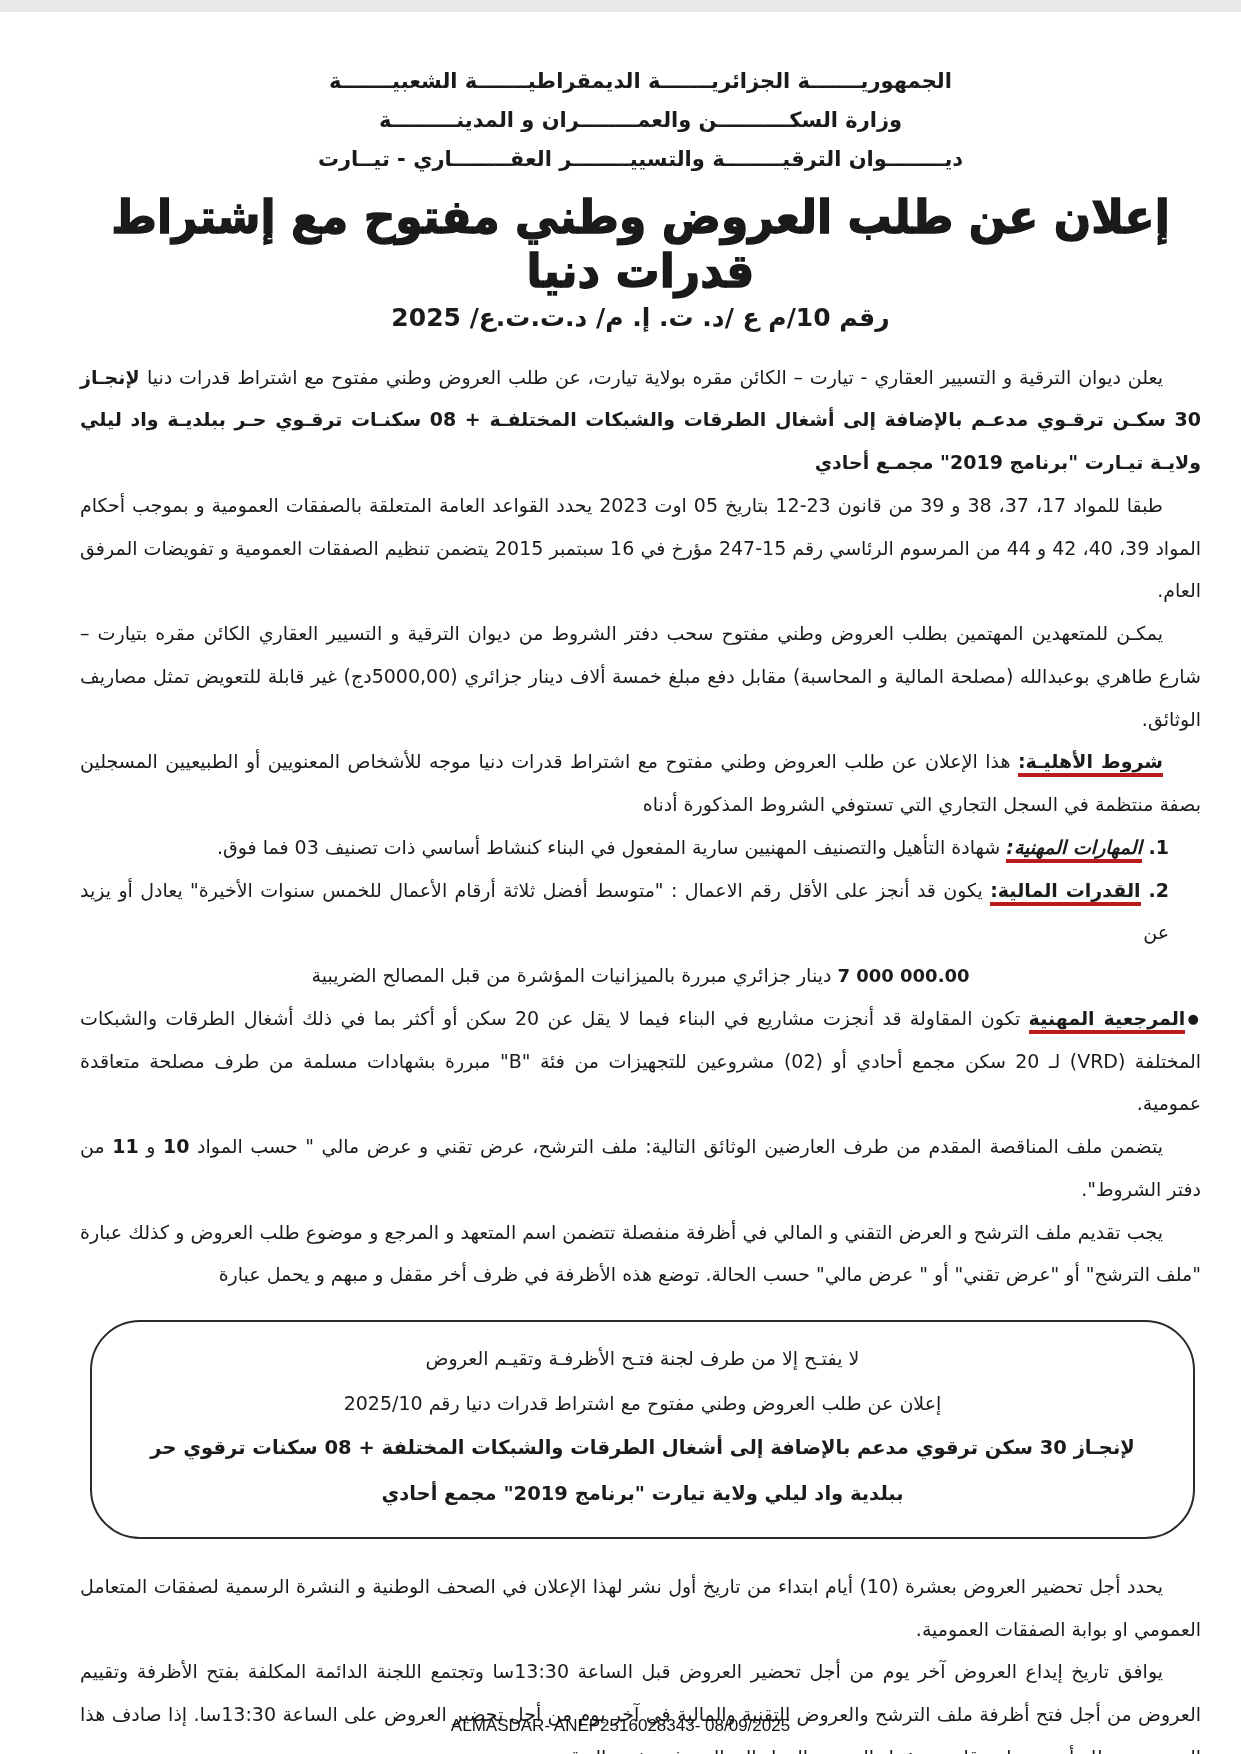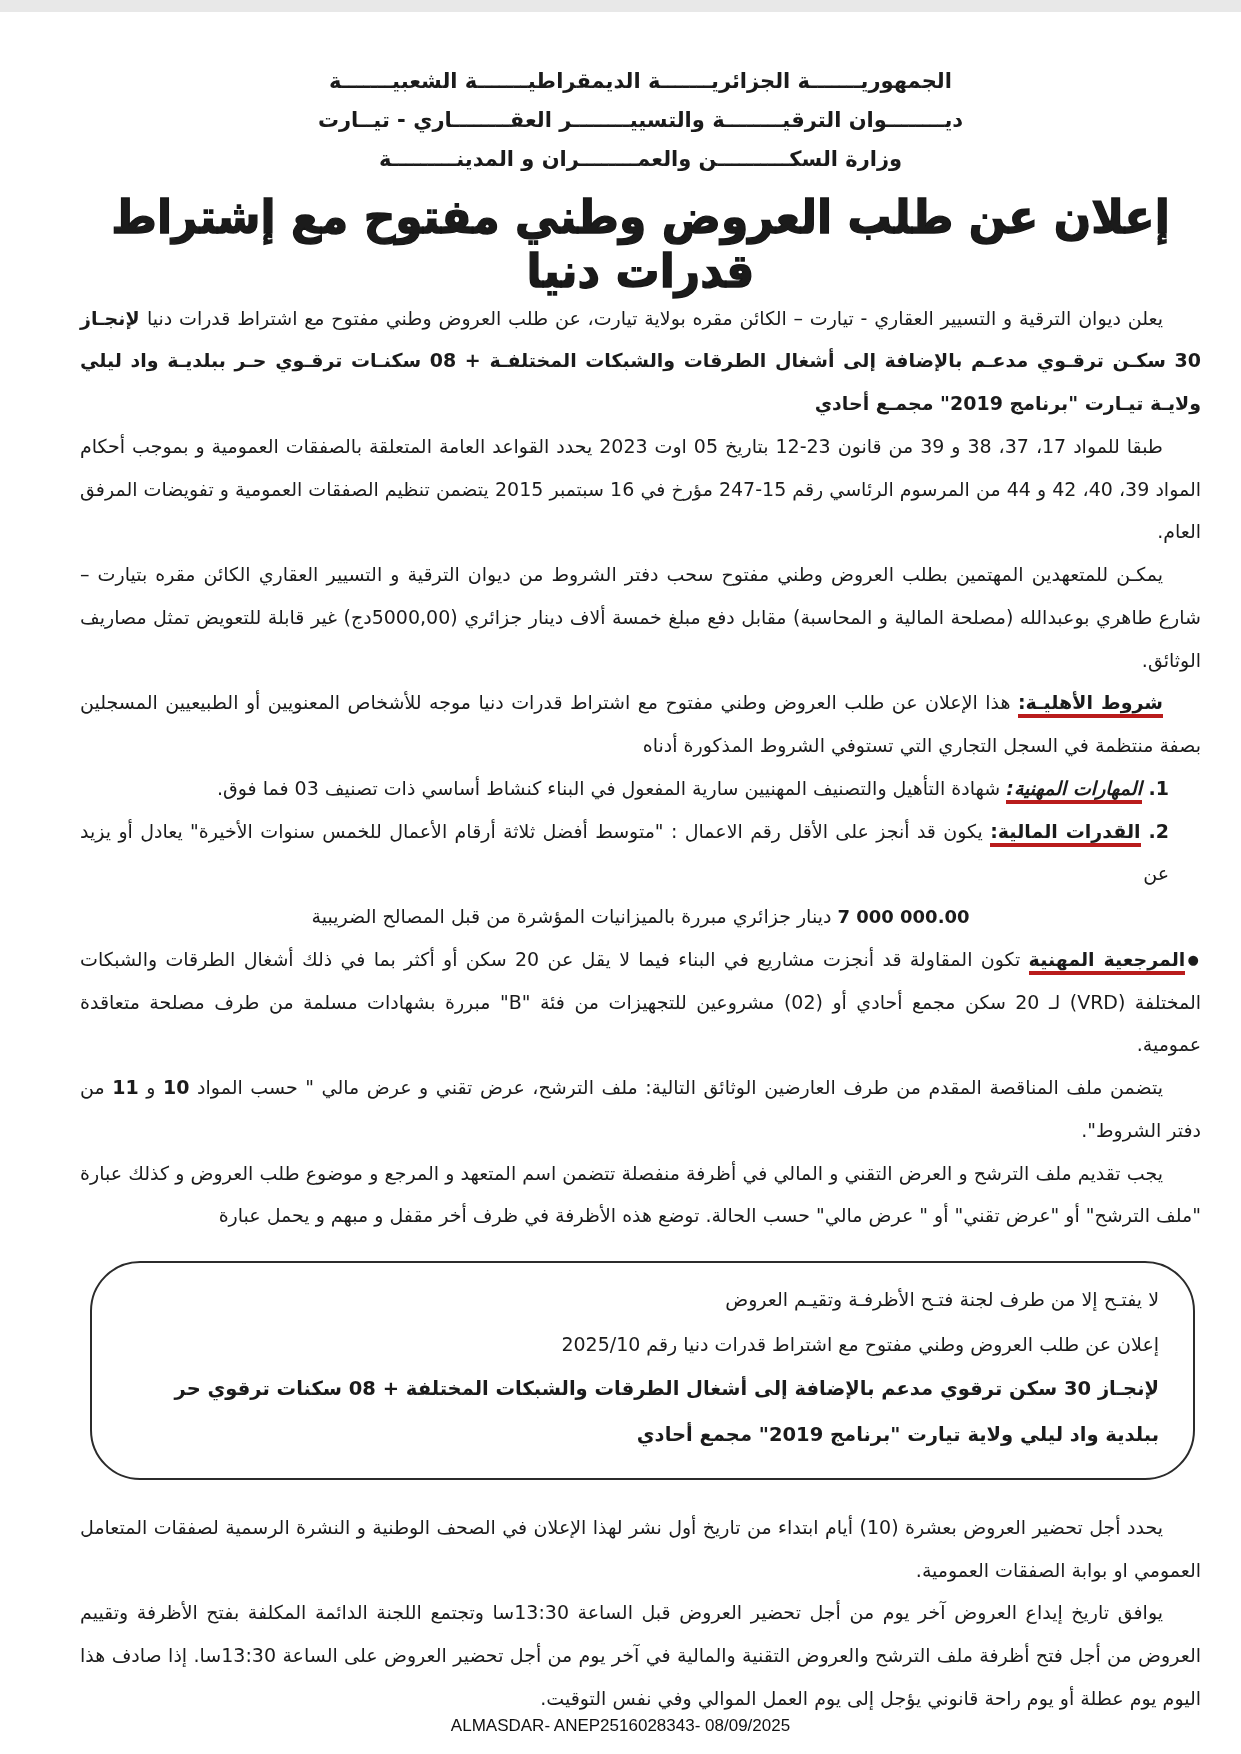--- a/index.html
+++ b/index.html
@@ -22,39 +22,40 @@
   .bold{font-weight:bold;}
   .u-label{font-weight:bold;border-bottom:4px solid #b91c1c;padding-bottom:1px;}
   .item-label-italic{font-style:italic;}
   .list-item{margin-right:32px;text-indent:0;}
   .amount-line{text-align:center;text-indent:0;}
   .amount{font-weight:bold;font-size:18px;direction:ltr;unicode-bidi:isolate;}
   .tech-item{margin-right:32px;text-indent:0;text-align:right;}
   .bullet-mark{font-size:13px;vertical-align:2px;margin-left:2px;}
   .notice-box{
     border:2.5px solid #2b2b2b;border-radius:50px;
-    margin:24px 6px 26px 10px;padding:14px 34px 20px;text-align:right;
+    margin:24px 6px 26px 10px;padding:14px 34px 20px;text-align:center;
   }
   .box-line{font-size:19px;line-height:2.35;}
   .box-line-bold{font-size:19.5px;line-height:2.35;font-weight:bold;}
   .footer-credit{
     position:absolute;bottom:30px;left:0;right:0;text-align:center;
     font-family:"Liberation Sans",sans-serif;font-size:17px;color:#101010;direction:ltr;
   }
 </style>
 </head>
 <body>
 
 <div class="page">
 
   <div class="hdr-line">الجمهوريـــــــة الجزائريـــــــة الديمقراطيـــــــة الشعبيـــــــة</div>
+  <div class="hdr-line">وزارة السكــــــــــن والعمــــــــران و المدينـــــــــة</div>
   <div class="hdr-line">ديــــــــوان الترقيــــــــة والتسييــــــــر العقــــــــاري - تيــارت</div>
-  <div class="hdr-line">وزارة السكــــــــــن والعمــــــــران و المدينـــــــــة</div>
 
   <div class="main-title">إعلان عن طلب العروض وطني مفتوح مع إشتراط قدرات دنيا</div>
+  <div class="ref-line">رقم 10/م ع /د. ت. إ. م/ د.ت.ت.ع/ 2025</div>
 
   <p class="para"><span>يعلن ديوان الترقية و التسيير العقاري - تيارت – الكائن مقره بولاية تيارت، عن طلب العروض وطني مفتوح مع اشتراط قدرات دنيا</span><span class="bold"> لإنجـاز 30 سكـن ترقـوي مدعـم بالإضافة إلى أشغال الطرقات والشبكات المختلفـة + 08 سكنـات ترقـوي حـر ببلديـة واد ليلي ولايـة تيـارت "برنامج 2019" مجمـع أحادي</span></p>
 
   <p class="para">طبقا للمواد 17، 37، 38 و 39 من قانون 23-12 بتاريخ 05 اوت 2023 يحدد القواعد العامة المتعلقة بالصفقات العمومية و بموجب أحكام المواد 39، 40، 42 و 44 من المرسوم الرئاسي رقم 15-247 مؤرخ في 16 سبتمبر 2015 يتضمن تنظيم الصفقات العمومية و تفويضات المرفق العام.</p>
 
   <p class="para">يمكـن للمتعهدين المهتمين بطلب العروض وطني مفتوح سحب دفتر الشروط من ديوان الترقية و التسيير العقاري الكائن مقره بتيارت – شارع طاهري بوعبدالله (مصلحة المالية و المحاسبة) مقابل دفع مبلغ خمسة ألاف دينار جزائري (5000,00دج) غير قابلة للتعويض تمثل مصاريف الوثائق.</p>
 
   <p class="para"><span class="u-label">شروط الأهليـة:</span><span> هذا الإعلان عن طلب العروض وطني مفتوح مع اشتراط قدرات دنيا موجه للأشخاص المعنويين أو الطبيعيين المسجلين بصفة منتظمة في السجل التجاري التي تستوفي الشروط المذكورة أدناه</span></p>
 
   <p class="para list-item"><span class="bold">1. </span><span class="u-label item-label-italic">المهارات المهنية:</span><span> شهادة التأهيل والتصنيف المهنيين سارية المفعول في البناء كنشاط أساسي ذات تصنيف 03 فما فوق.</span></p>

